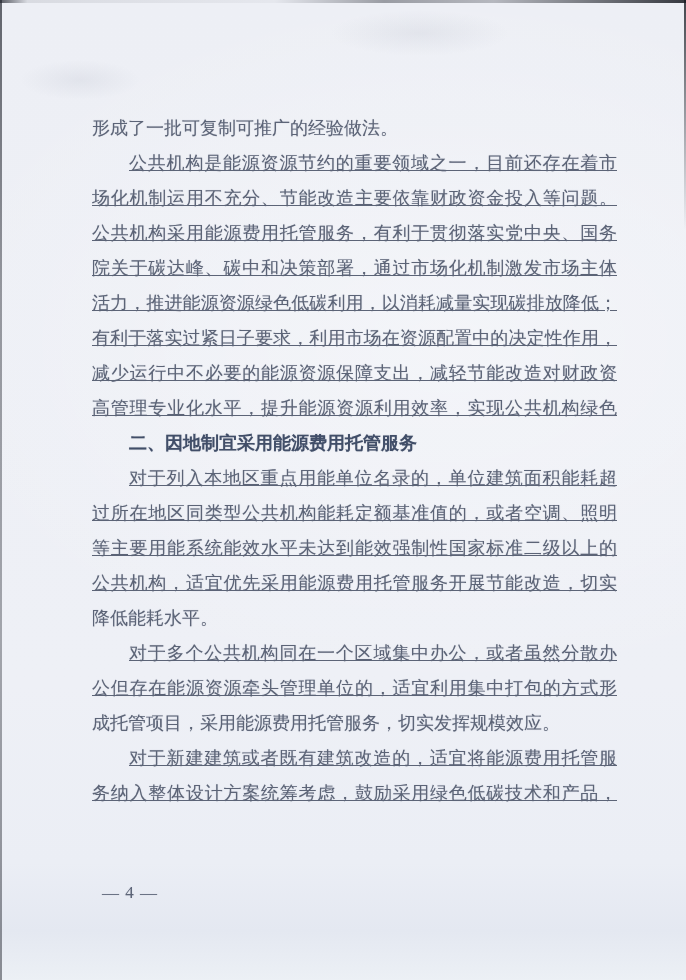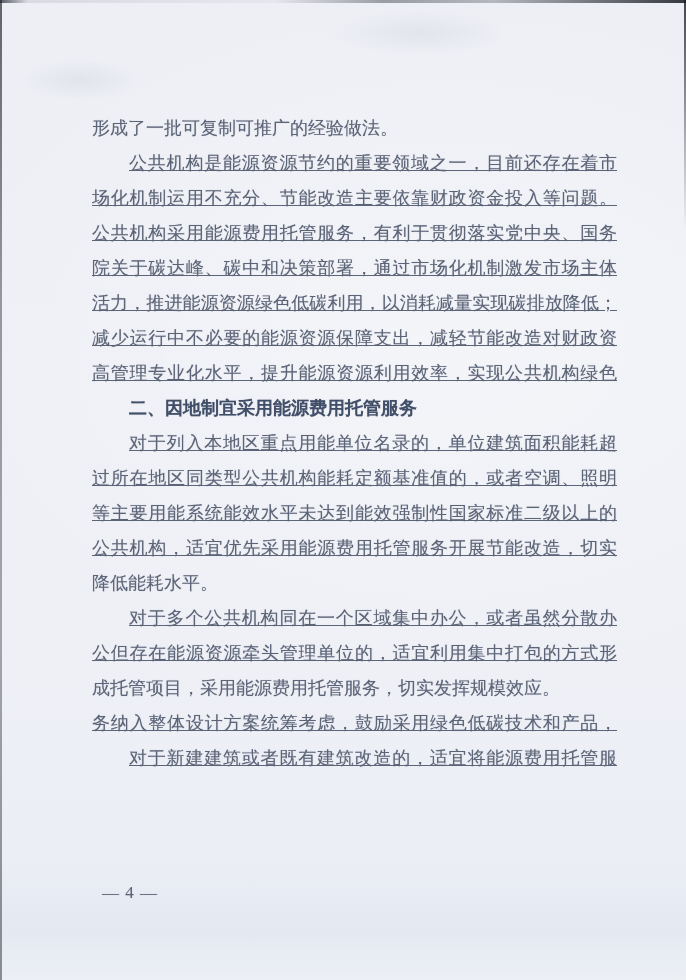--- a/index.html
+++ b/index.html
@@ -92,29 +92,30 @@
   <div class="smudge a"></div>
   <div class="smudge b"></div>
 
   <div class="content">
     <div class="line">形成了一批可复制可推广的经验做法。</div>
     <div class="line indent fill">公共机构是能源资源节约的重要领域之一，目前还存在着市</div>
     <div class="line fill">场化机制运用不充分、节能改造主要依靠财政资金投入等问题。</div>
     <div class="line fill">公共机构采用能源费用托管服务，有利于贯彻落实党中央、国务</div>
     <div class="line fill">院关于碳达峰、碳中和决策部署，通过市场化机制激发市场主体</div>
     <div class="line fill">活力，推进能源资源绿色低碳利用，以消耗减量实现碳排放降低；</div>
+    <div class="line fill">有利于落实过紧日子要求，利用市场在资源配置中的决定性作用，</div>
     <div class="line fill">减少运行中不必要的能源资源保障支出，减轻节能改造对财政资</div>
     <div class="line fill">高管理专业化水平，提升能源资源利用效率，实现公共机构绿色</div>
     <div class="line indent heading">二、因地制宜采用能源费用托管服务</div>
     <div class="line indent fill">对于列入本地区重点用能单位名录的，单位建筑面积能耗超</div>
     <div class="line fill">过所在地区同类型公共机构能耗定额基准值的，或者空调、照明</div>
     <div class="line fill">等主要用能系统能效水平未达到能效强制性国家标准二级以上的</div>
     <div class="line fill">公共机构，适宜优先采用能源费用托管服务开展节能改造，切实</div>
     <div class="line">降低能耗水平。</div>
     <div class="line indent fill">对于多个公共机构同在一个区域集中办公，或者虽然分散办</div>
     <div class="line fill">公但存在能源资源牵头管理单位的，适宜利用集中打包的方式形</div>
     <div class="line">成托管项目，采用能源费用托管服务，切实发挥规模效应。</div>
+    <div class="line indent fill">对于新建建筑或者既有建筑改造的，适宜将能源费用托管服</div>
     <div class="line fill">务纳入整体设计方案统筹考虑，鼓励采用绿色低碳技术和产品，</div>
-    <div class="line indent fill">对于新建建筑或者既有建筑改造的，适宜将能源费用托管服</div>
   </div>
 
   <div class="page-number">— 4 —</div>
 </div>
 
 </body></html>

